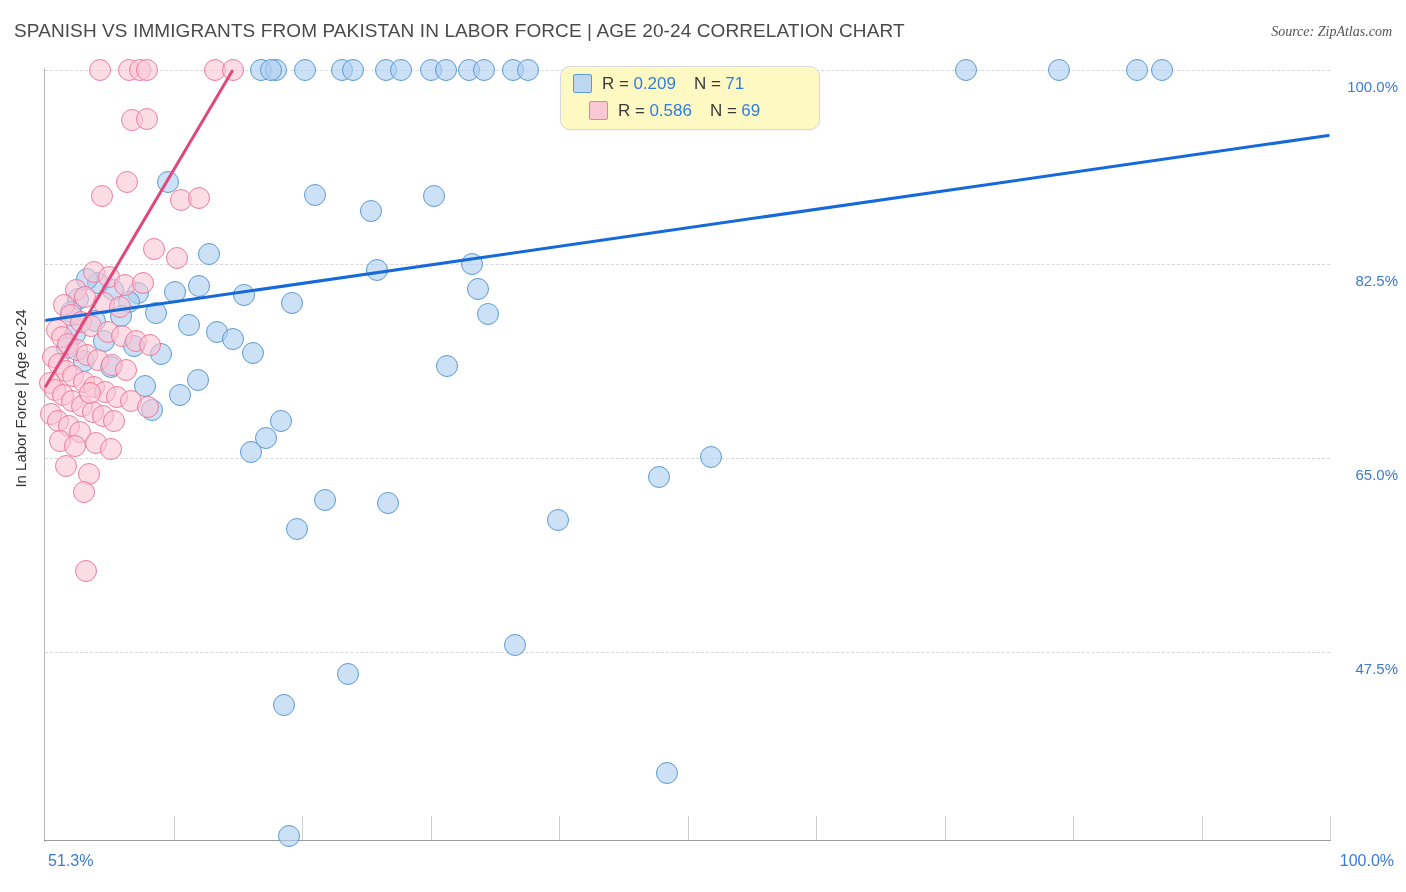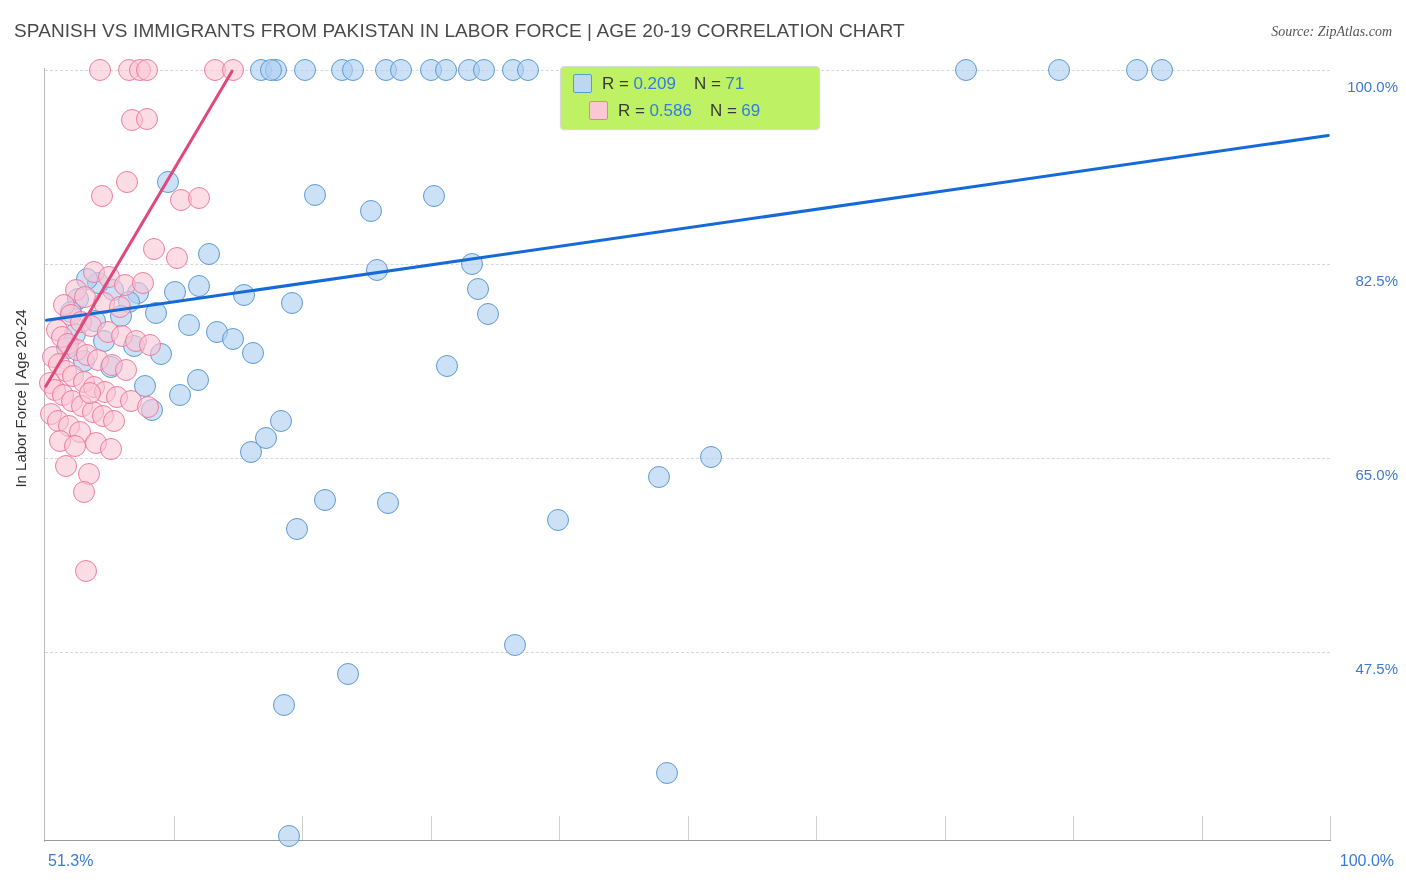--- a/index.html
+++ b/index.html
@@ -61,21 +61,21 @@
     position:absolute;border-radius:50%;
     box-sizing:border-box;
   }
   .pt.blue{background:rgba(175,207,240,.62);border:1px solid #5b9bd5;}
   .pt.pink{background:rgba(250,196,212,.58);border:1px solid #ef7d9e;}
   .trend{position:absolute;transform-origin:0 50%;height:3px;border-radius:2px;}
   .trend.blue{background:#1669d8;}
   .trend.pink{background:#e0487c;}
   .legendbox{
     position:absolute;left:560px;top:66px;width:258px;height:62px;
-    background:#bef264;border:1px solid #d9d9d9;border-radius:4px;
+    background:#fef9c3;border:1px solid #d9d9d9;border-radius:10px;
     box-shadow:0 1px 2px rgba(0,0,0,.05);
   }
   .legrow{position:absolute;left:12px;height:28px;line-height:28px;white-space:nowrap;}
   .swatch{
     display:inline-block;width:19px;height:19px;vertical-align:-4px;
     border-radius:2px;box-sizing:border-box;margin-right:10px;
   }
   .swatch.blue{background:#bdd7f0;border:1px solid #5b9bd5;}
   .swatch.pink{background:#fac7d5;border:1px solid #ef7d9e;}
   .lg-k{font-size:17px;color:#3a3a3a;}
@@ -92,21 +92,21 @@
     pointer-events:none;user-select:none;
   }
   .wm-zip{font-family:"Liberation Serif",serif;color:#ececec;}
   .wm-atlas{font-family:"Liberation Sans",sans-serif;color:#e2ecf8;}
 </style>
 </head>
 <body>
 
 <div id="chart-root">
 
-  <div class="title">SPANISH VS IMMIGRANTS FROM PAKISTAN IN LABOR FORCE | AGE 20-19 CORRELATION CHART</div>
+  <div class="title">SPANISH VS IMMIGRANTS FROM PAKISTAN IN LABOR FORCE | AGE 20-24 CORRELATION CHART</div>
   <div class="source">Source: ZipAtlas.com</div>
 
   <div class="ylabel">In Labor Force | Age 20-24</div>
 
   <div class="axis-left"></div>
   <div class="axis-bottom"></div>
 
   <div class="plot" id="plot">
   <div class="gridline" style="top: 0px;"></div>
       <div class="gridline" style="top: 194.164px;"></div>

